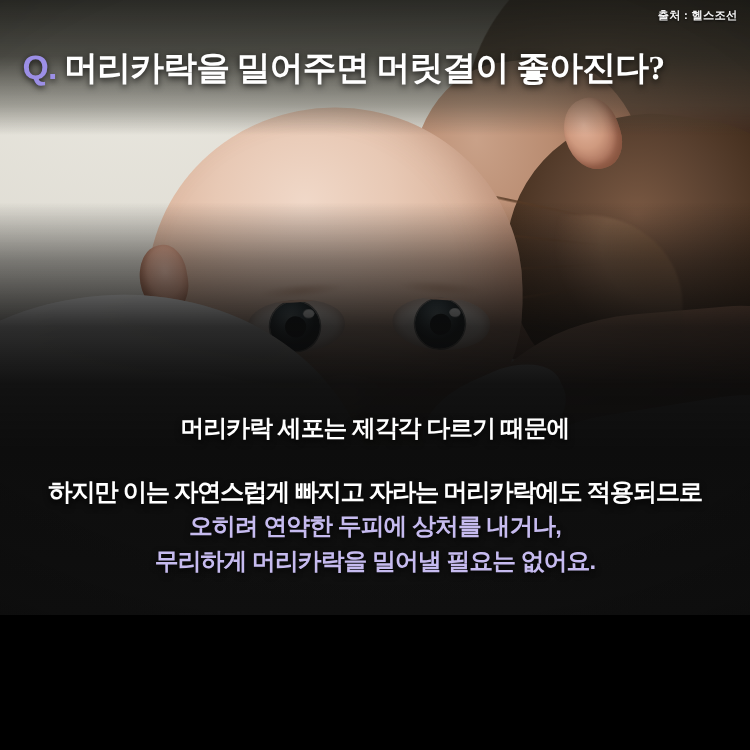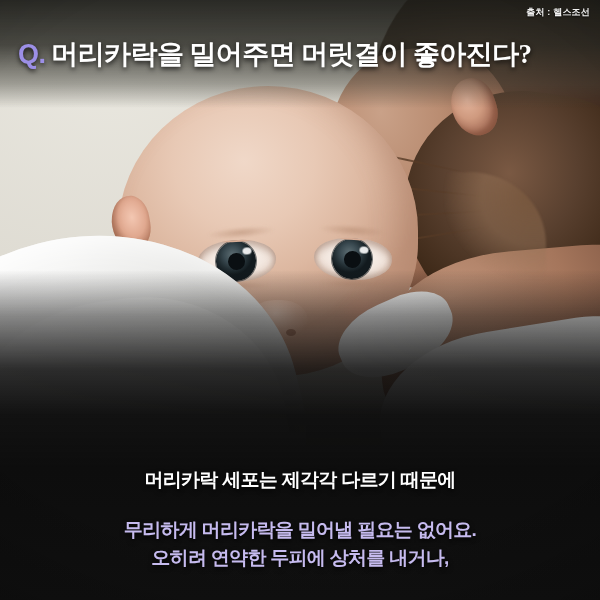--- a/index.html
+++ b/index.html
@@ -1,21 +1,21 @@
 <!DOCTYPE html>
 <html lang="ko"><head>
 <meta charset="utf-8">
 <title>Health Card</title>
 <style>
   html,body{margin:0;padding:0;background:#000;}
   *{box-sizing:border-box;}
 
   .card{
     position:relative;
-    width:600px;height:600px;
+    width:600px;height:492px;
     overflow:hidden;
     font-family:"Liberation Sans","DejaVu Sans",sans-serif;
     background:#0f0f0f;
   }
 
   
   .photo{position:absolute;inset:0;overflow:hidden;}
 
   
   .bg-wall{
@@ -336,18 +336,19 @@
     <span class="q">Q.</span><span class="qt">머리카락을 밀어주면 머릿결이 좋아진다?</span>
   </div>
 
   <div class="body-block">
 
     <p class="para">
       <span class="line w">머리카락 세포는 제각각 다르기 때문에</span>
     </p>
 
     <p class="para">
+      <span class="line w wide">하지만 이는 자연스럽게 빠지고 자라는 머리카락에도 적용되므로</span>
+      <span class="line v">오히려 연약한 두피에 상처를 내거나,</span>
       <span class="line v">무리하게 머리카락을 밀어낼 필요는 없어요.</span>
-      <span class="line v">오히려 연약한 두피에 상처를 내거나,</span>
     </p>
 
   </div>
 </div>
 
 </body></html>

